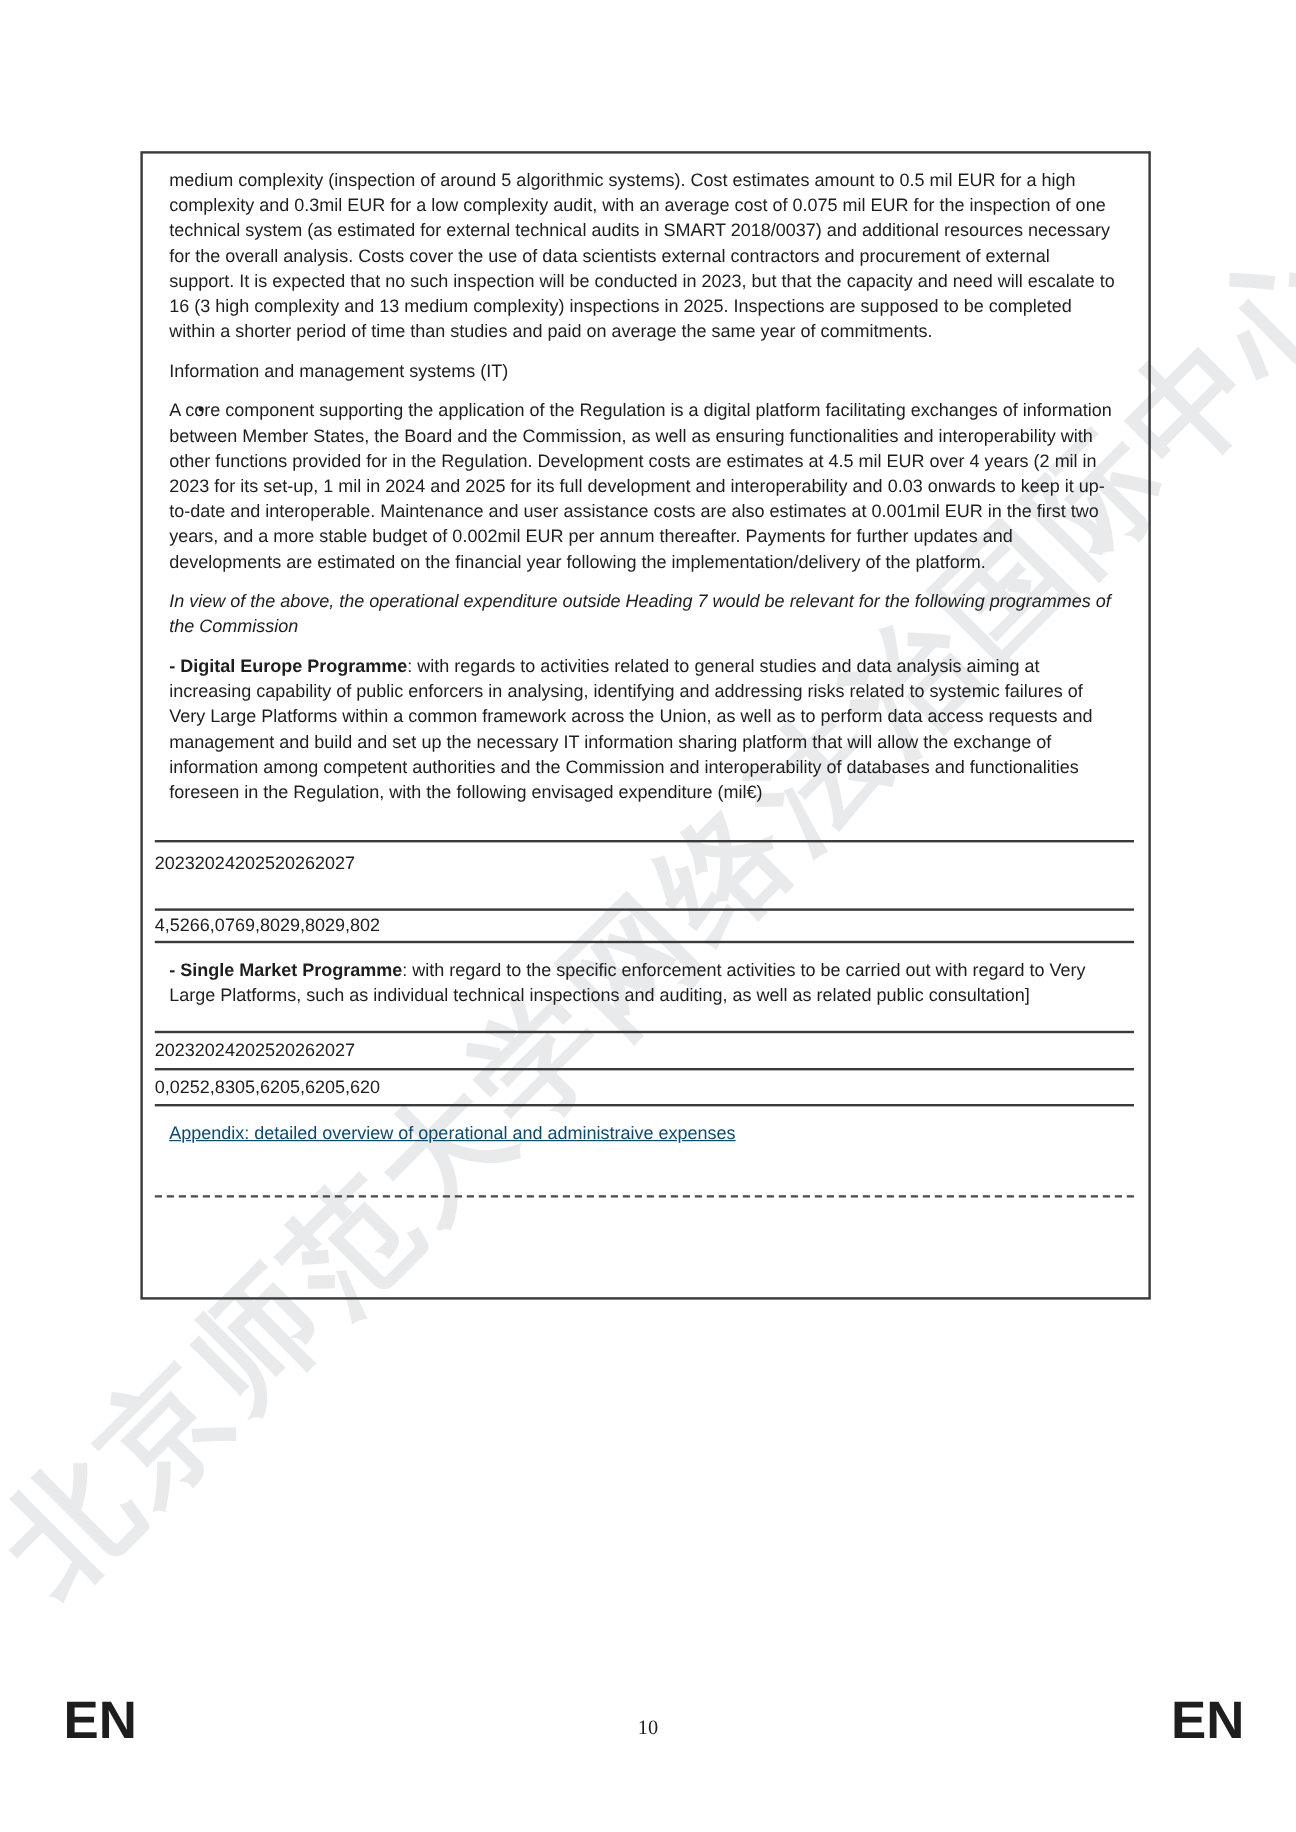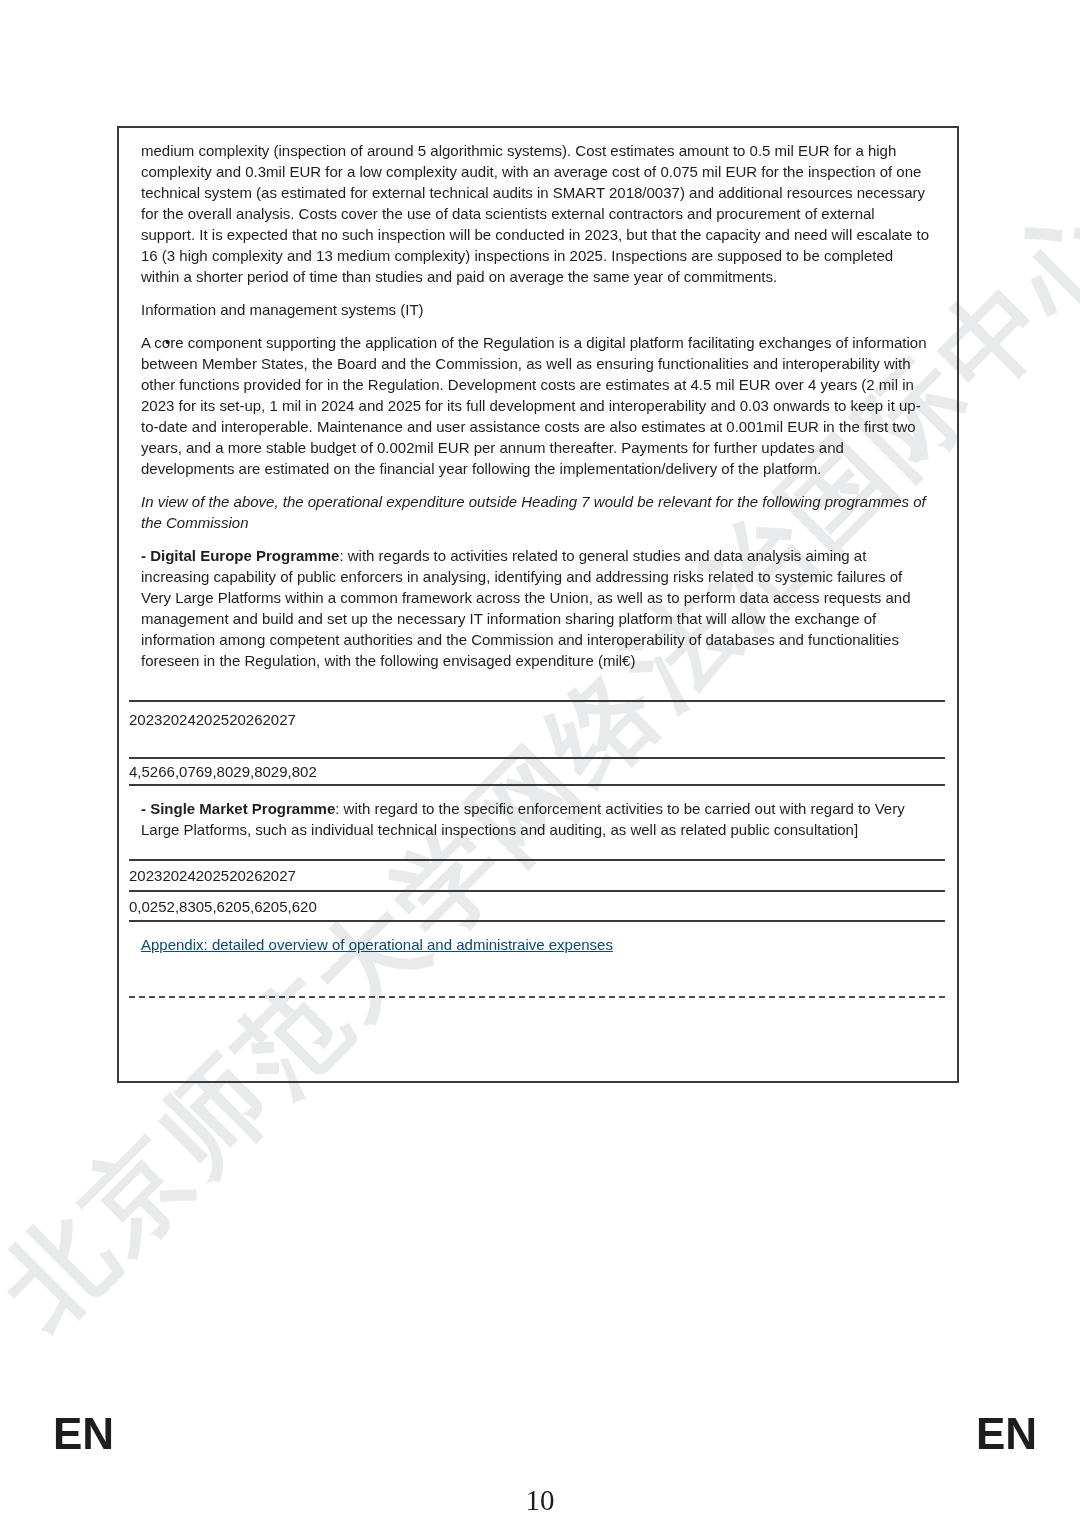--- a/index.html
+++ b/index.html
@@ -40,22 +40,22 @@
   .yeartable.compact .row.values-c { height:28px; align-items:center; }
   .yeartable .cell { white-space:nowrap; }
   .appendix-line { margin-top:26px; }
   .appendix-link { text-decoration:underline; color:#0c4a6e; }
   .footnote-sep { margin-top:41px; border-top:2px dashed #4a4a4a; height:0; }
   
   .en-mark { position:absolute; top:1412px; font-size:44px; line-height:44px; font-weight:bold; letter-spacing:0px; z-index:1; }
   .en-left { left:53px; }
   .en-right { right:43px; }
   .page-num {
-    position:absolute; left:0; right:0; top:1488px; text-align:center;
-    font-family:"Liberation Serif", serif; font-size:29px; line-height:25px; z-index:1;
+    position:absolute; left:0; right:0; top:1427px; text-align:center;
+    font-family:"Liberation Serif", serif; font-size:17px; line-height:25px; z-index:1;
   }
 </style>
 </head>
 <body>
 
 <div class="page">
 
   <div class="watermark">北京师范大学网络法治国际中心</div>
 
   <div class="content-box">

